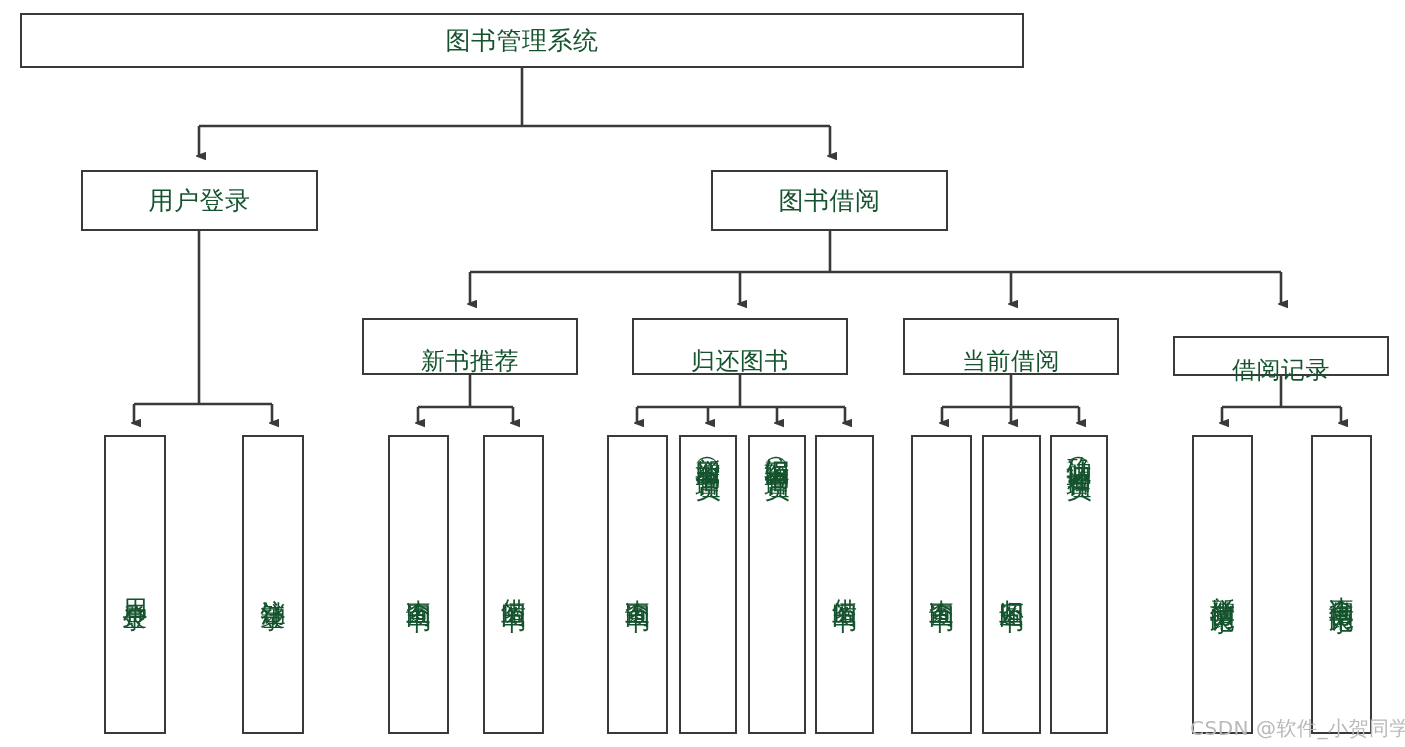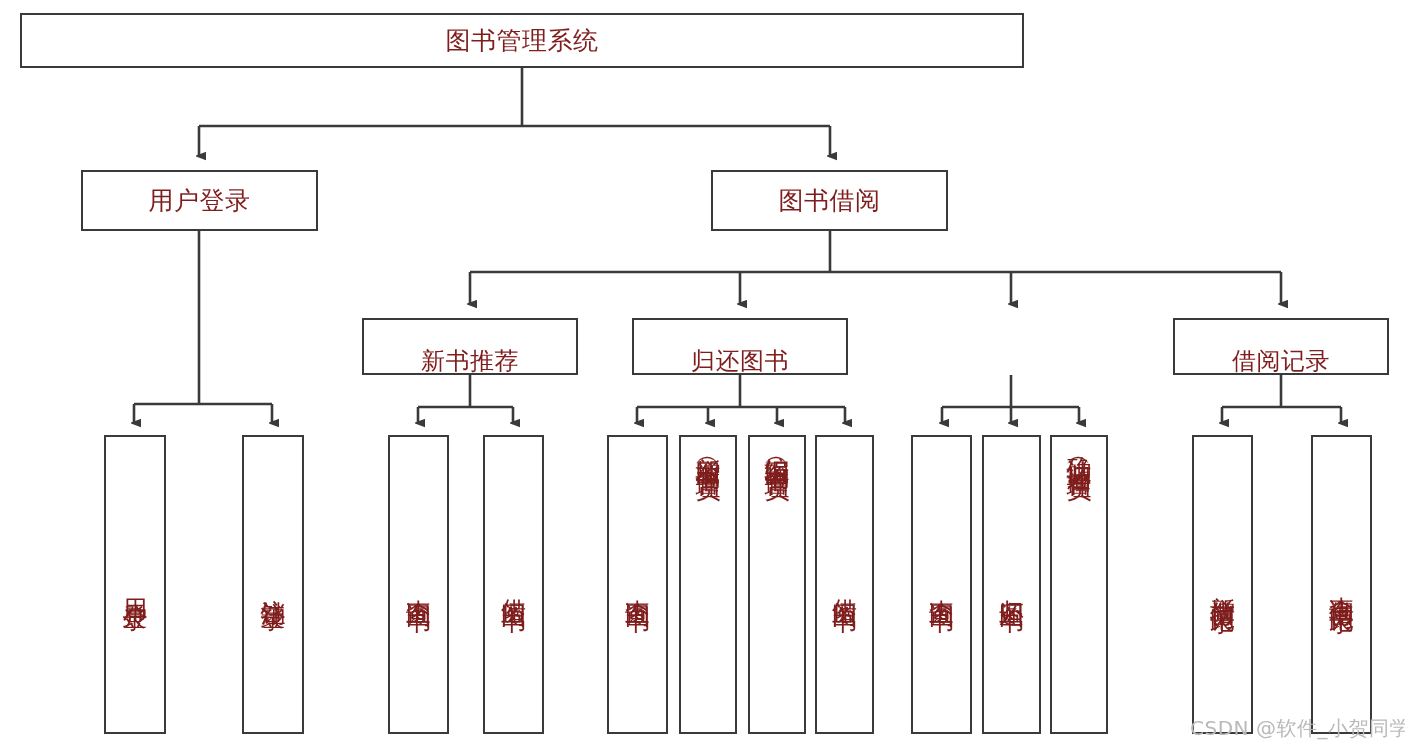--- a/index.html
+++ b/index.html
@@ -26,21 +26,21 @@
     pointer-events: none;
   }
   .node {
     position: absolute;
     box-sizing: border-box;
     border: 2.5px solid #3a3a3a;
     background: #ffffff;
     display: flex;
     align-items: center;
     justify-content: center;
-    color: #7f1d1d;
+    color: #14532d;
   }
   .node .label {
     display: block;
     line-height: 1.12;
     letter-spacing: 0.5px;
     text-align: center;
     white-space: pre;
   }
   
   .node.h .label {
@@ -138,21 +138,24 @@
   <div class="node h lvl2" style="left:711px; top:170px; width:237px; height:61px;">
     <span class="label">图书借阅</span>
   </div>
 
   <div class="node h lvl3" style="left:362px; top:318px; width:216px; height:57px;">
     <span class="label">新书推荐</span>
   </div>
   <div class="node h lvl3" style="left:632px; top:318px; width:216px; height:57px;">
     <span class="label">归还图书</span>
   </div>
-  <div class="node h lvl3" style="left:1173px; top:318px; width:216px; height:57px;">
+  <div class="node h lvl3" style="left:903px; top:318px; width:216px; height:57px;">
+    <span class="label">当前借阅</span>
+  </div>
+  <div class="node h lvl3" style="left:1173px; top:336px; width:216px; height:40px;">
     <span class="label">借阅记录</span>
   </div>
 
   <div class="node v anchor-mid" style="left:104px; top:435px; width:62px; height:299px;">
     <span class="label">用户登录</span>
   </div>
   <div class="node v anchor-mid" style="left:242px; top:435px; width:62px; height:299px;">
     <span class="label">注销登录</span>
   </div>
 

